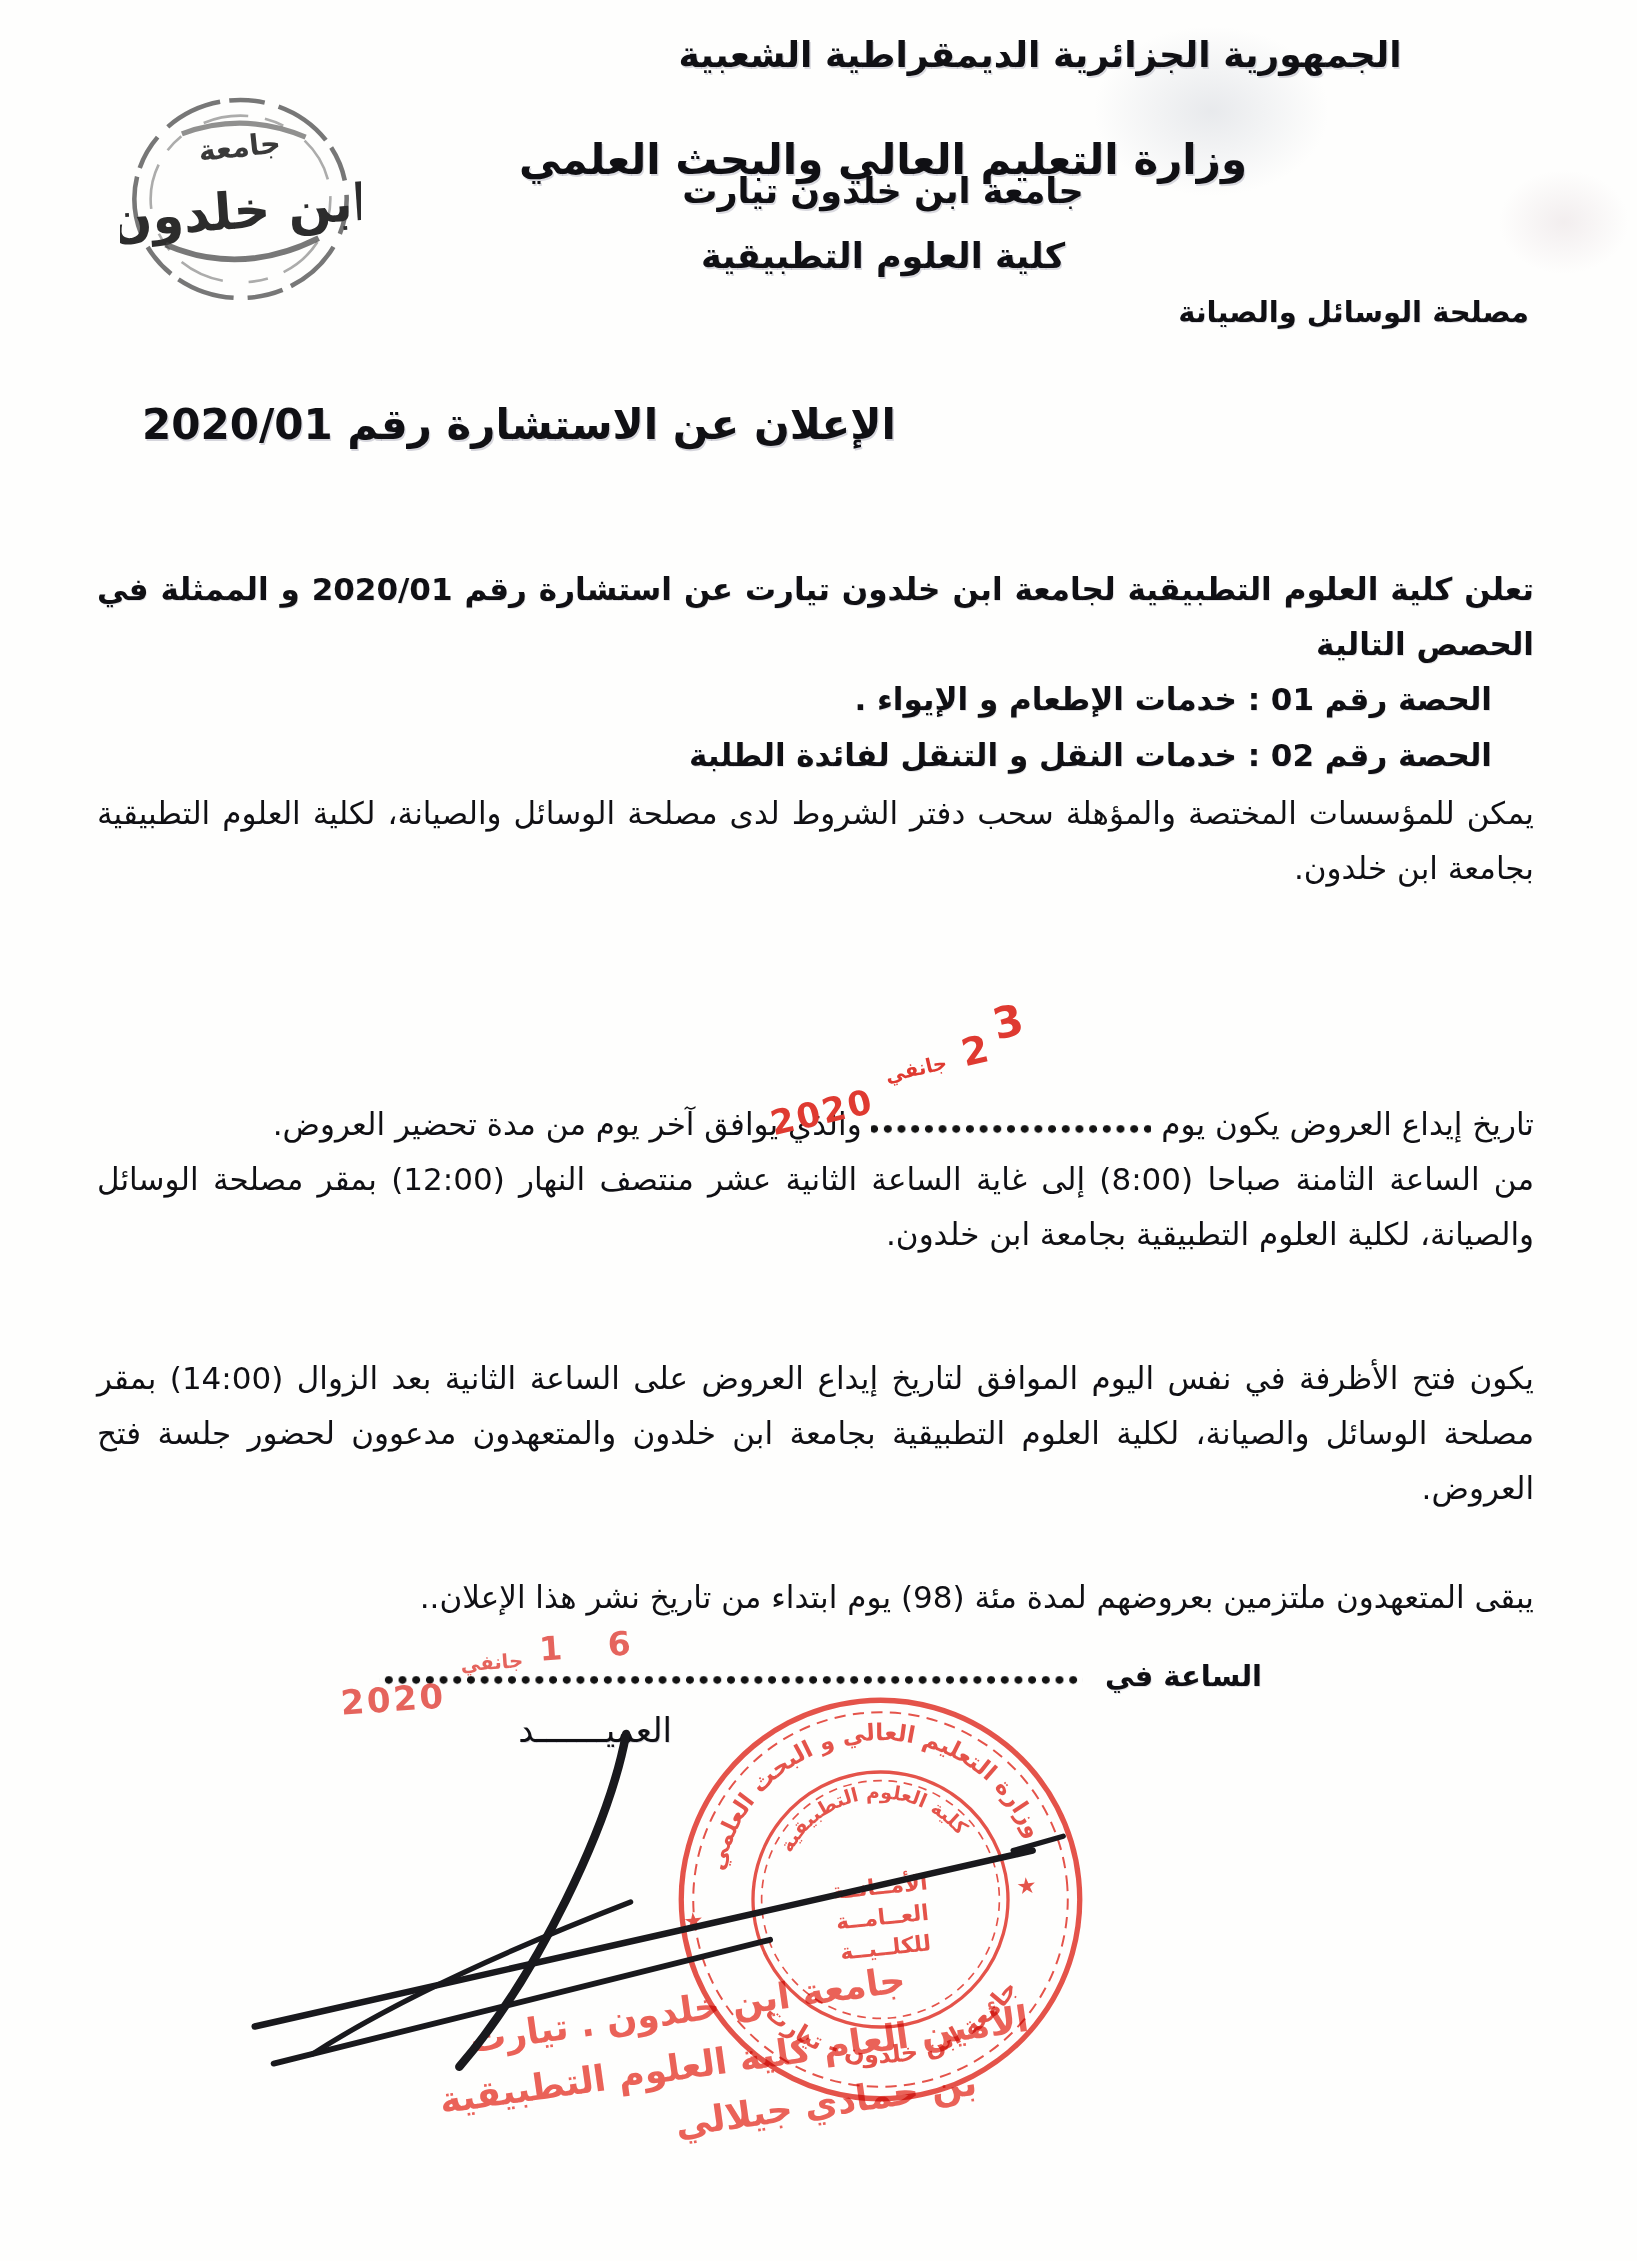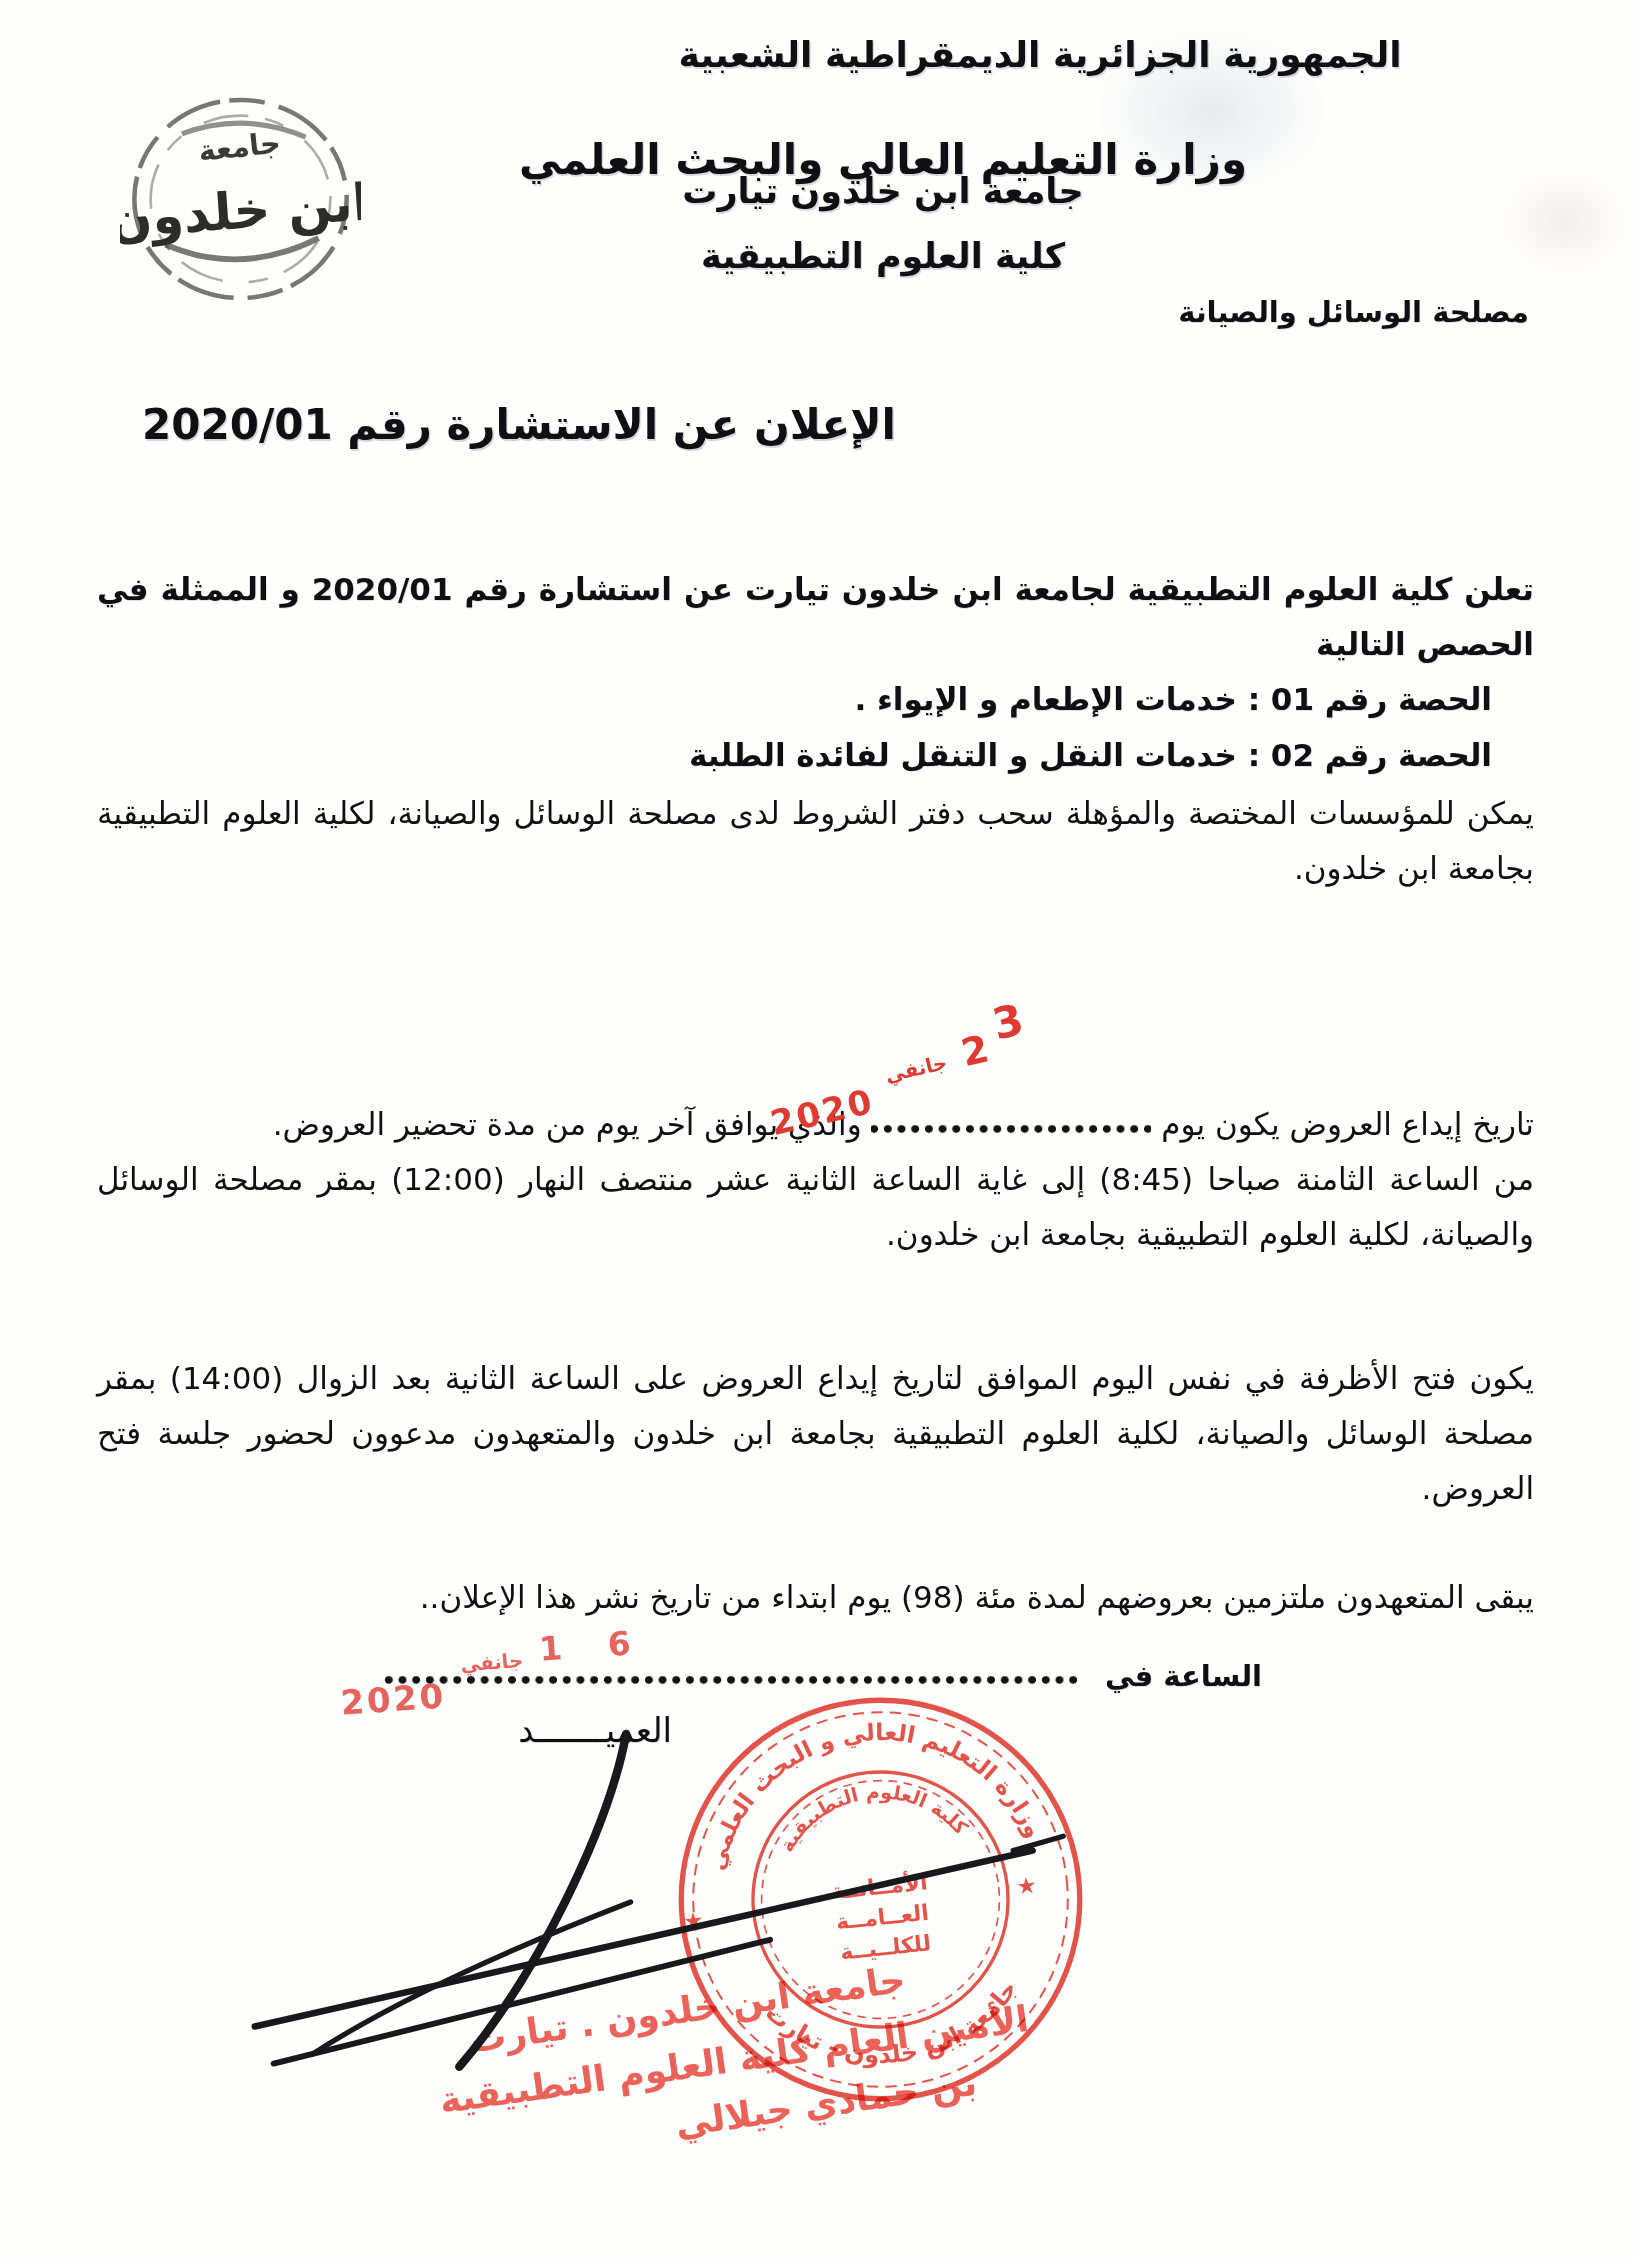--- a/index.html
+++ b/index.html
@@ -122,21 +122,21 @@
   </div>
 
   <div class="blk p2blk">
     <p>يمكن للمؤسسات المختصة والمؤهلة سحب دفتر الشروط لدى مصلحة الوسائل والصيانة، لكلية العلوم التطبيقية بجامعة ابن خلدون.</p>
   </div>
 
   <div class="blk p3blk">
     <p><span>تاريخ إيداع العروض يكون يوم</span>
       <span class="dots deposit"></span>
       <span>والذي يوافق آخر يوم من مدة تحضير العروض.</span></p>
-    <p>من الساعة الثامنة صباحا (8:45) إلى غاية الساعة الثانية عشر منتصف النهار (12:00) بمقر مصلحة الوسائل والصيانة، لكلية العلوم التطبيقية بجامعة ابن خلدون.</p>
+    <p>من الساعة الثامنة صباحا (8:00) إلى غاية الساعة الثانية عشر منتصف النهار (12:00) بمقر مصلحة الوسائل والصيانة، لكلية العلوم التطبيقية بجامعة ابن خلدون.</p>
   </div>
 
   <div class="hand deposit-date">
     <span class="yr">2020</span>
     <span class="mo">جانفي</span>
     <span class="d1">2</span>
     <span class="d2">3</span>
   </div>
 
   <div class="blk p4blk">

